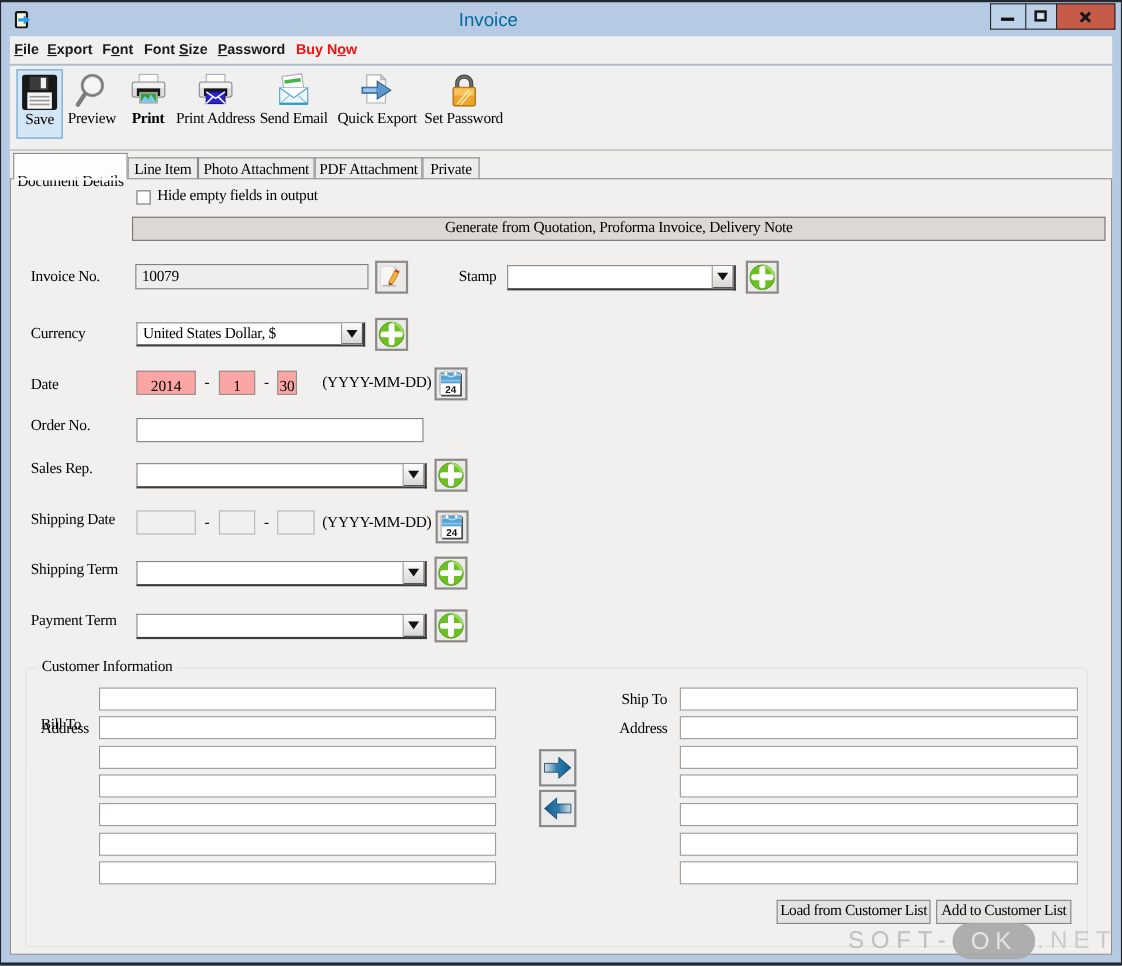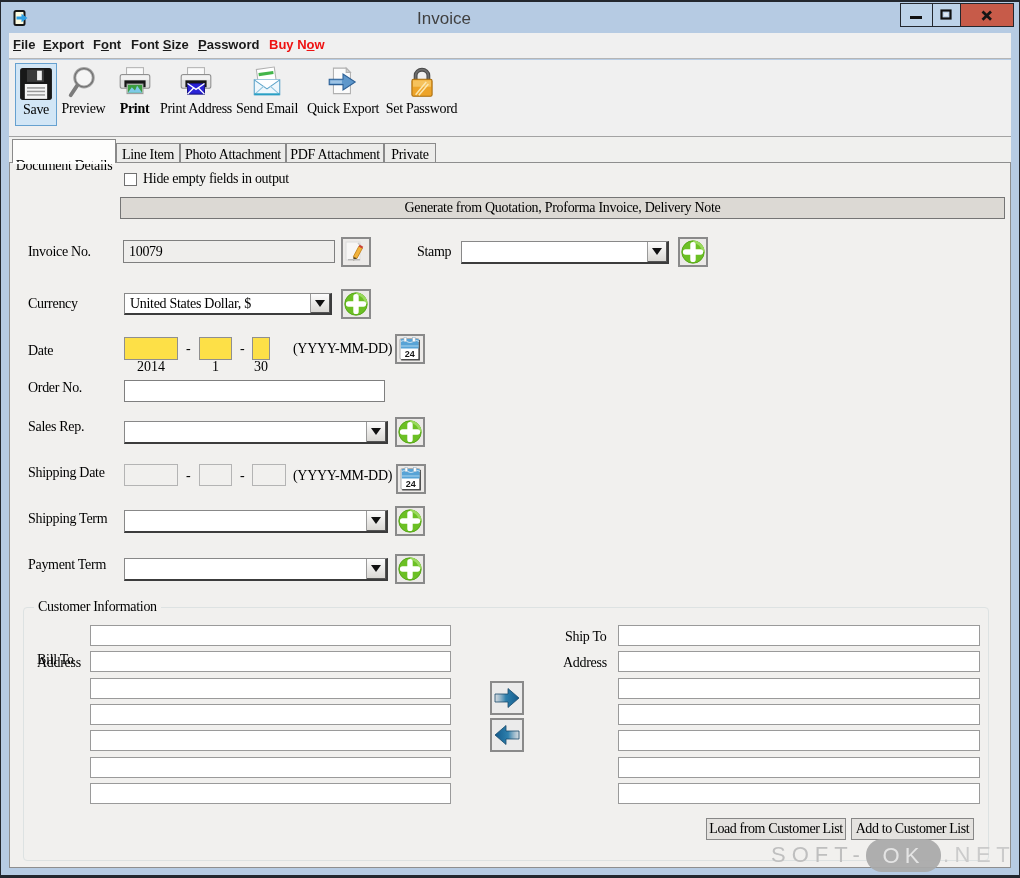--- a/index.html
+++ b/index.html
@@ -2,21 +2,21 @@
 <html><head><meta charset="utf-8">
 <style>
 html,body{margin:0;padding:0;}
 body{width:1020px;height:878px;position:relative;overflow:hidden;
   font-family:"Liberation Serif",serif;background:#b6cbe3;}
 *{box-sizing:border-box;}
 .abs{position:absolute;}
 #frame{position:absolute;left:0;top:0;width:1020px;height:878px;
   border-top:2px solid #23272e;border-left:1px solid #23272e;border-right:1px solid #23272e;border-bottom:3px solid #23272e;
   background:#b6cbe3;}
-#titlebar{position:absolute;left:1px;top:2px;width:890px;height:31px;color:#404040;
+#titlebar{position:absolute;left:1px;top:2px;width:890px;height:31px;color:#0369a1;
   font-family:"Liberation Sans",sans-serif;font-size:17px;}
 #title{position:absolute;left:0;right:4px;top:7px;text-align:center;}
 #winicon{position:absolute;left:12px;top:8px;width:16px;height:16px;}
 .wbtn{position:absolute;top:1px;height:24px;border:1px solid #23272e;background:#bdd2e8;}
 #btnmin{left:899px;width:32px;border-right:none;}
 #btnmax{left:931px;width:28px;border-right:none;}
 #btnclose{left:959px;width:54px;background:#c75b49;}
 #menubar{position:absolute;left:9px;top:33px;width:1002px;height:26px;background:#f0f0f0;
   font-family:"Liberation Sans",sans-serif;font-size:13px;font-weight:bold;color:#1a1a1a;border-bottom:1px solid #b5b5b5;}
 .mi{position:absolute;top:4px;}
@@ -36,21 +36,21 @@
 .input{position:absolute;background:#fff;border:1px solid #7f7f7f;font-size:14px;letter-spacing:-0.3px;padding:3px 5px 0 5px;
   font-family:"Liberation Serif",serif;}
 .combo{position:absolute;background:#fff;border-top:1px solid #888;border-left:1px solid #888;
   border-right:2px solid #3c3c3c;border-bottom:2px solid #3c3c3c;font-size:14px;letter-spacing:-0.3px;}
 .combo .cfield{position:absolute;left:0;top:0;bottom:0;right:21px;padding:2px 0 0 5px;white-space:nowrap;overflow:hidden;}
 .combo .cbtn{position:absolute;right:0;top:0;bottom:0;width:20px;background:linear-gradient(#fdfdfd,#d8d6d2);
   border-left:1px solid #9a9a9a;box-shadow:inset -1px -1px 0 #555;}
 .combo .tri{position:absolute;left:4px;top:6px;width:0;height:0;border:5px solid transparent;border-top:7px solid #111;}
 .icobtn{position:absolute;width:30px;height:30px;border:2px solid #8a8a8a;background:#eceae8;}
 .icobtn svg{display:block;margin:1px auto;}
-.dbox{position:absolute;background:#fde047;border:1px solid #8f8f8f;font-size:14px;text-align:center;padding-top:21px;}
+.dbox{position:absolute;background:#fca5a5;border:1px solid #8f8f8f;font-size:14px;text-align:center;padding-top:6px;}
 .dboxd{position:absolute;background:#f1f0ee;border:1px solid #b4b4b4;}
 .dash{position:absolute;font-size:14px;}
 #custgrp{position:absolute;left:23px;top:607px;width:966px;height:254px;border:1px solid #dde2e2;border-radius:4px;}
 .cinput{position:absolute;background:#fff;border:1px solid #9a9a9a;height:21px;}
 .cbutton{position:absolute;height:22px;background:#e4e2df;border:1px solid #878787;font-size:14px;letter-spacing:-0.4px;
   font-family:"Liberation Serif",serif;text-align:center;padding-top:2px;white-space:nowrap;}
 .wmtxt{position:absolute;font-family:"Liberation Sans",sans-serif;z-index:9;}
 </style></head>
 <body>
 <div id="frame"></div>

